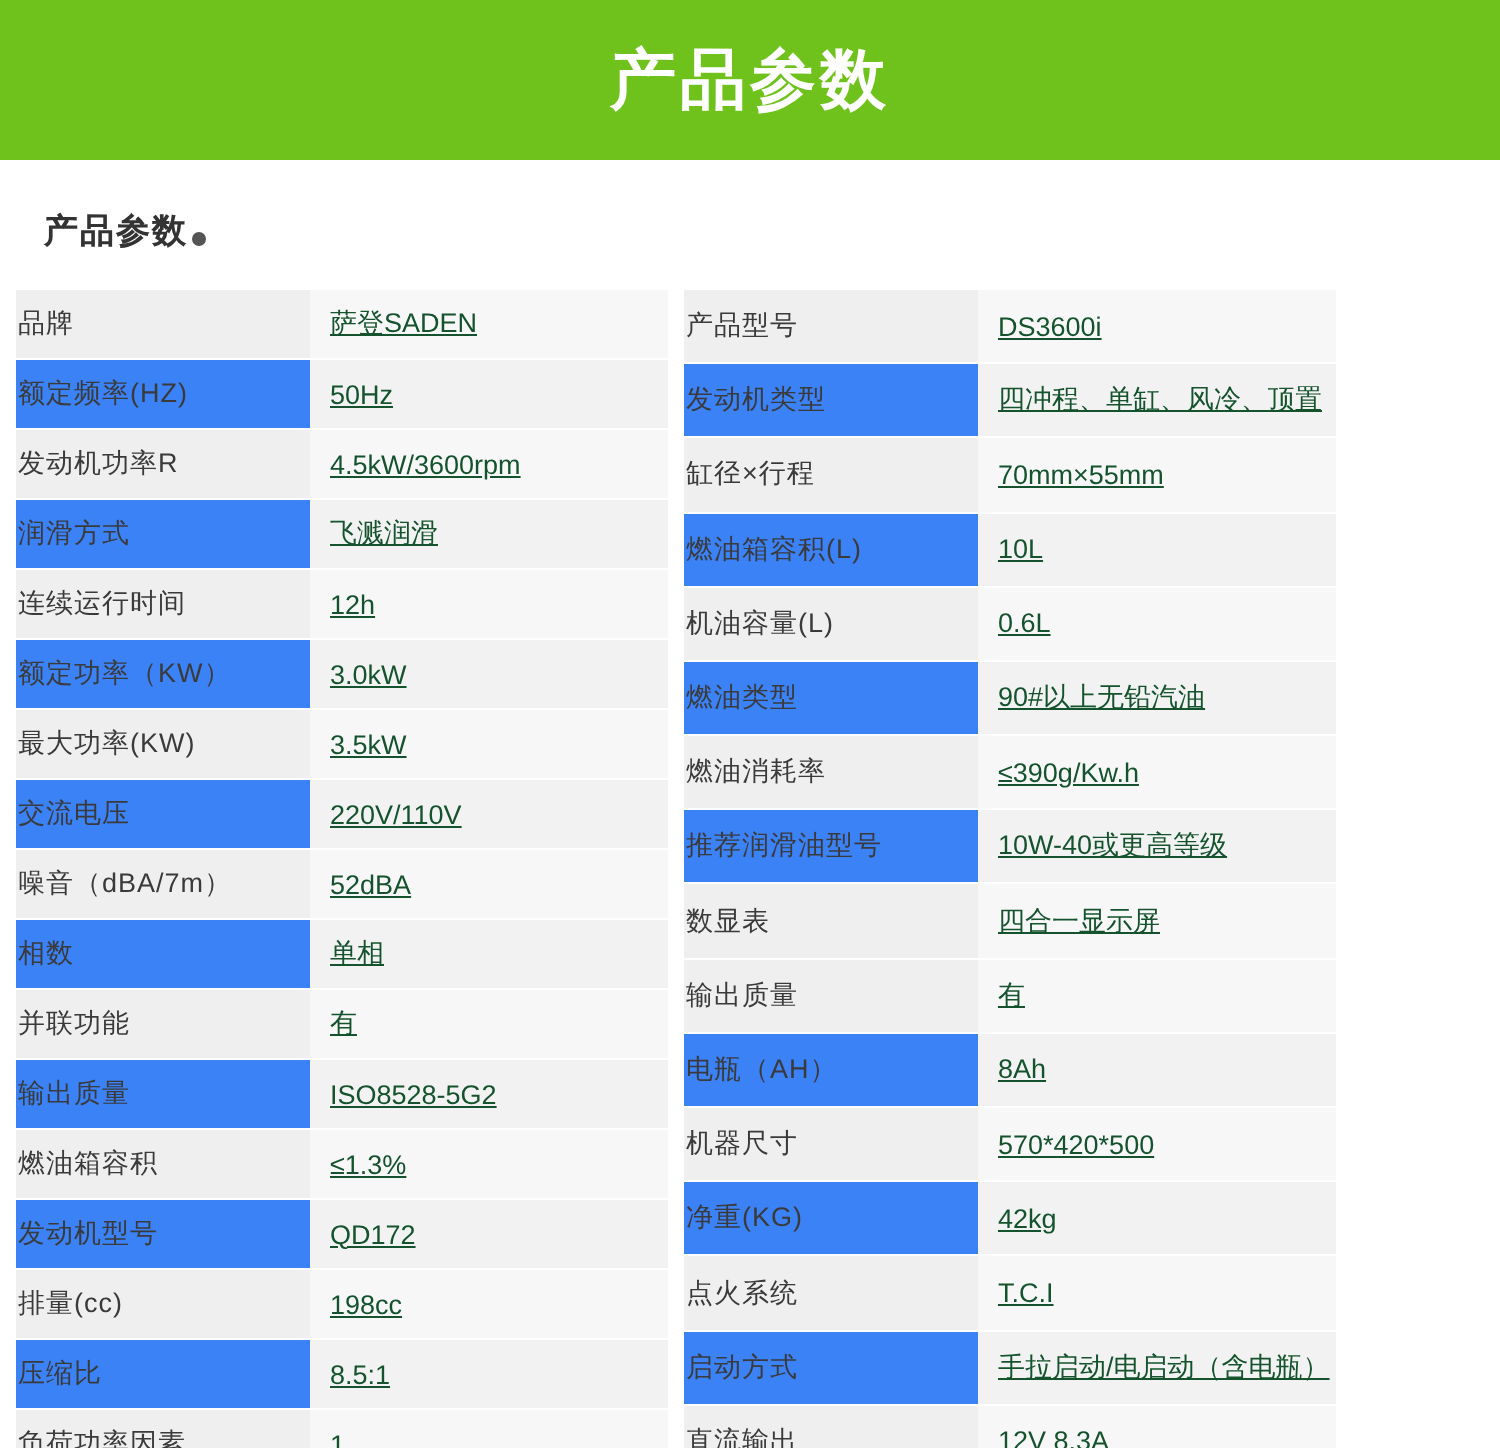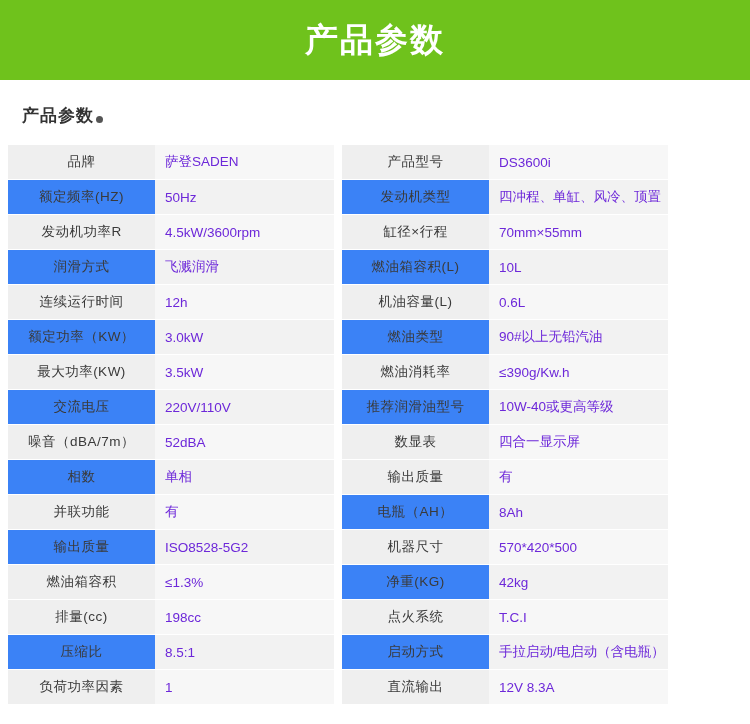--- a/index.html
+++ b/index.html
@@ -74,28 +74,29 @@
   .tbl td {
     height: 32px;
     font-size: 13.5px;
     color: #333333;
     border-bottom: 1px solid #ffffff;
     vertical-align: middle;
   }
   .tbl td.k {
     width: 145px;
     background: #efefef;
-    text-align: center;
+    text-align: left;
     color: #3a3a3a;
     letter-spacing: 0.5px;
   }
   .tbl td.v {
     background: #f7f7f7;
     padding-left: 10px;
-    color: #6d28d9;
+    color: #14532d;
+    text-decoration: underline;
   }
   .tbl tr.alt td.k {
     background: #3b82f6;
   }
   .tbl tr.alt td.v {
     background: #f2f2f2;
   }
   .tbl tr:last-child td {
     border-bottom: none;
   }
@@ -162,20 +163,24 @@
             <td class="v">有</td>
           </tr>
           <tr class="alt">
             <td class="k">输出质量</td>
             <td class="v">ISO8528-5G2</td>
           </tr>
           <tr>
             <td class="k">燃油箱容积</td>
             <td class="v">≤1.3%</td>
           </tr>
+          <tr class="alt">
+            <td class="k">发动机型号</td>
+            <td class="v">QD172</td>
+          </tr>
           <tr>
             <td class="k">排量(cc)</td>
             <td class="v">198cc</td>
           </tr>
           <tr class="alt">
             <td class="k">压缩比</td>
             <td class="v">8.5:1</td>
           </tr>
           <tr>
             <td class="k">负荷功率因素</td>

